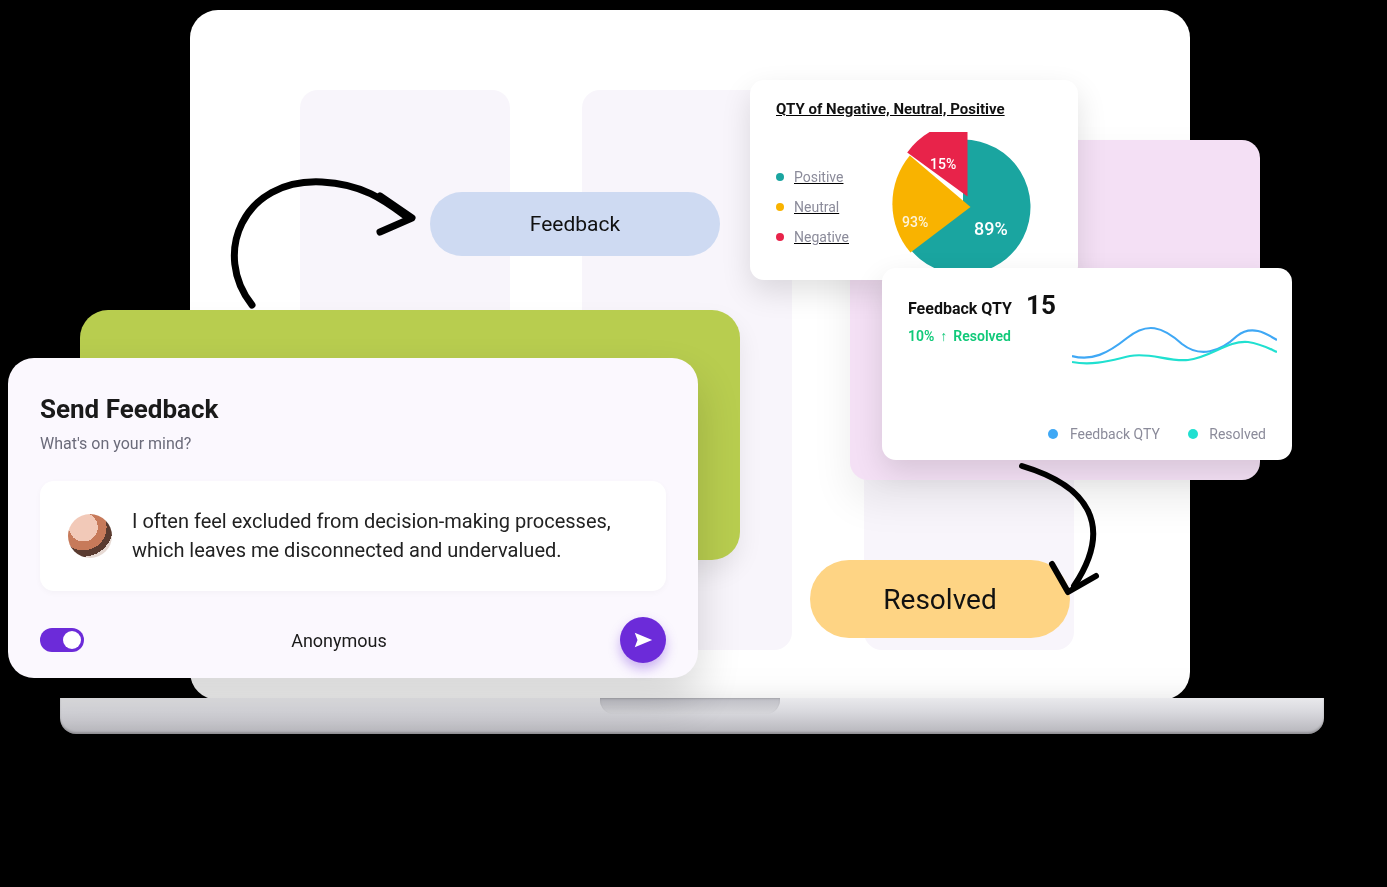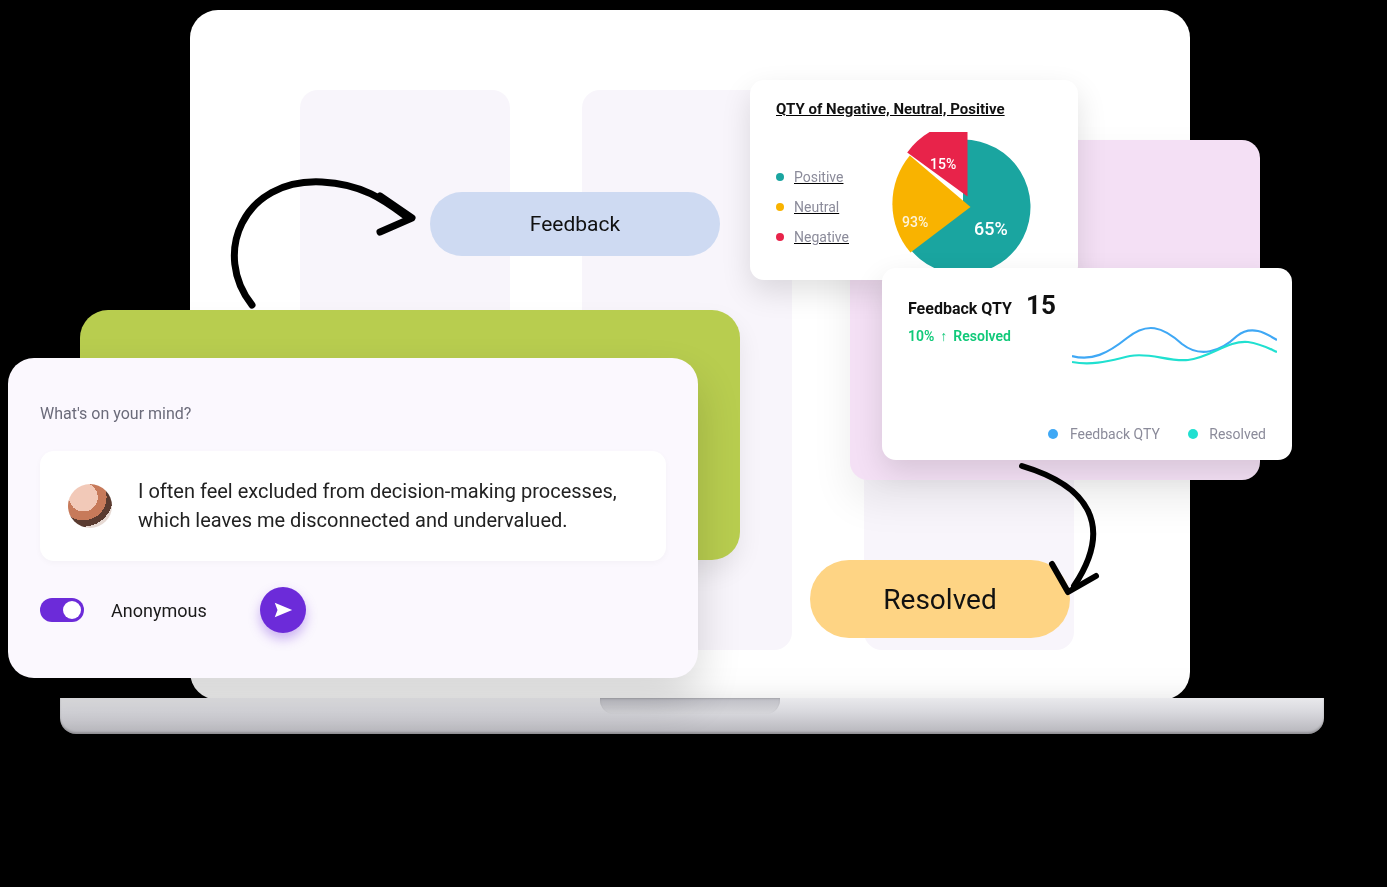--- a/index.html
+++ b/index.html
@@ -130,41 +130,41 @@
     margin-top: 10px;
     font-size: 16px;
     color: #6b6b7a;
   }
   .send-input {
     margin-top: 28px;
     background: #fff;
     border-radius: 14px;
     padding: 26px 28px;
     display: flex;
-    gap: 26px;
+    gap: 20px;
     align-items: center;
     box-shadow: 0 2px 6px rgba(0,0,0,0.03);
   }
   .avatar {
     width: 44px;
     height: 44px;
     border-radius: 50%;
     background: radial-gradient(circle at 35% 30%, #f2c9b8 0 34%, #c77a5a 34% 55%, #5a3b30 55% 70%, #e6d9d3 70% 100%);
     flex-shrink: 0;
   }
   .send-input .text {
     font-size: 20px;
     line-height: 1.45;
     color: #222;
   }
   .send-actions {
     margin-top: 26px;
     display: flex;
     align-items: center;
-    justify-content: flex-start;
+    justify-content: space-between;
     gap: 27px;
   }
   .toggle {
     width: 44px;
     height: 24px;
     border-radius: 14px;
     background: #6c2bd9;
     position: relative;
   }
   .toggle::after {
@@ -312,20 +312,21 @@
 <div class="dashboard-pill">
   <span>Resolved</span>
 </div>
 
 <svg class="arrow-svg" style="left:1004px; top:456px;" width="130" height="160" viewBox="0 0 130 160">
   <path d="M18 10 C 85 30, 110 70, 70 130" fill="none" stroke="#000" stroke-width="6" stroke-linecap="round"></path>
   <path d="M48 108 L 64 136 L 92 120" fill="none" stroke="#000" stroke-width="6" stroke-linecap="round" stroke-linejoin="round"></path>
 </svg>
 
 <div class="send-card">
+  <h2>Send Feedback</h2>
   <div class="subtitle">What's on your mind?</div>
 
   <div class="send-input">
     <div class="avatar"></div>
     <div class="text">I often feel excluded from decision-making processes, which leaves me disconnected and undervalued.</div>
   </div>
 
   <div class="send-actions">
     <div class="toggle"></div>
     <div class="anon-label">Anonymous</div>
@@ -357,21 +358,21 @@
 
     <div class="pie-wrap">
       <svg width="150" height="150" viewBox="0 0 100 100">
 
         <path d="M50 50 L50 5 A45 45 0 1 1 13.6 76.45 Z" fill="#1aa5a0"></path>
 
         <path d="M55 50 L14.99 80.35 A50 50 0 0 1 14.55 15.72 Z" fill="#f9b300"></path>
 
         <path d="M53 43 L12.81 13.59 A50 50 0 0 1 53 -7 Z" fill="#e8234a"></path>
       </svg>
-      <div class="pie-label" style="left:86px; top:86px; font-size:18px;">65%</div>
+      <div class="pie-label" style="left:86px; top:86px; font-size:18px;">89%</div>
       <div class="pie-label" style="left:14px; top:82px; opacity:.85;">93%</div>
       <div class="pie-label" style="left:42px; top:24px;">15%</div>
     </div>
   </div>
 </div>
 
 <div class="line-card">
   <div class="line-head">
     <span class="title">Feedback QTY</span>
     <span class="big">15</span>

